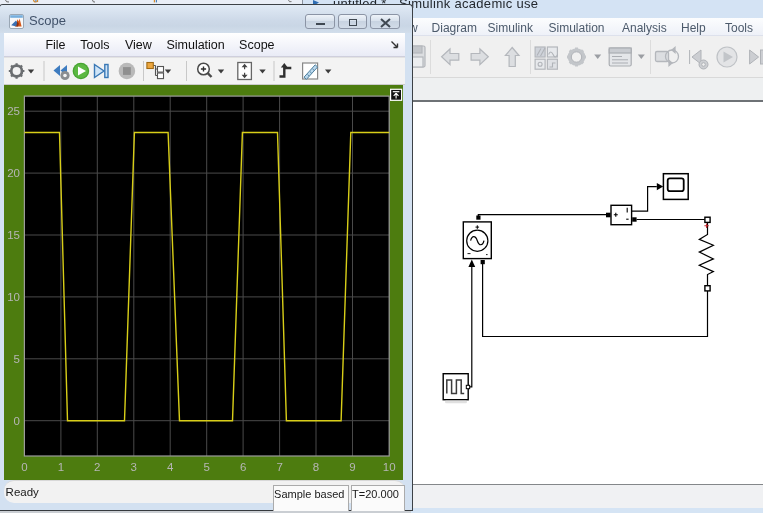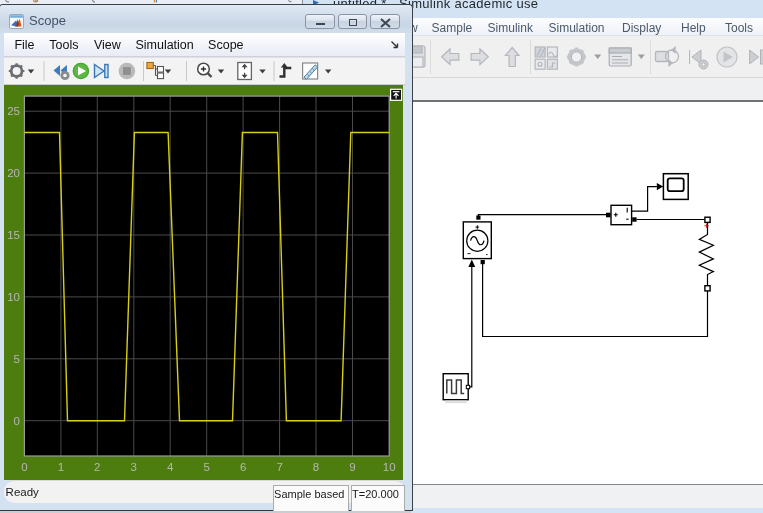--- a/index.html
+++ b/index.html
@@ -25,21 +25,21 @@
            background:#d3e1f1; }
   #s-title { left:0; top:0; width:411.3px; height:28.6px;
              background:linear-gradient(#e0eaf5,#cdd9e8 55%,#c9d6e5 75%,#d2deeb); border-radius:3px 3px 0 0; }
   #s-title .txt { position:absolute; left:29.5px; top:8.2px; font-size:13px; color:#41526a; }
   #s-btns { left:305.5px; top:9.7px; height:14.8px; display:flex; gap:2.6px; }
   .wbtn { width:29.8px; height:14.8px; border:1px solid #8b94a5; border-radius:3px;
           background:linear-gradient(#eef3f9,#d8e1ec 45%,#c8d3e1 50%,#d2dce8);
           position:relative; }
   .wbtn .g { position:absolute; }
   #s-menu { left:4.5px; top:28.6px; width:401px; height:24.2px; background:linear-gradient(#ffffff,#e9ebf6); border-bottom:1px solid #cfcfdd; }
-  #s-menu span { position:absolute; top:5px; font-size:12.5px; color:#111; }
+  #s-menu span { position:absolute; top:5px; font-size:12.5px; color:#111;margin-left:31px; }
   #s-toolbar { left:4.5px; top:52.8px; width:401px; height:27.7px; background:#f3f3f3; border-top:1px solid #e2e2e2; border-bottom:1px solid #cbcbcb; }
   #s-plot { left:4.5px; top:80.5px; width:399.2px; height:394.5px; background:#4d7c0f; }
   #s-status { left:4.5px; top:475px; width:401px; height:23.6px; background:#f2f2f2; border-top:1px solid #d8d8d8;border-radius:10px; }
   #s-status .rdy { position:absolute; left:1.5px; top:5px; font-size:11.5px; color:#1a1a1a; }
   .sbox { position:absolute; top:4.5px; height:35px; background:#fbfbfb; border:1px solid #ababab; font-size:11px; color:#1a1a1a; text-align:left; white-space:nowrap; line-height:16px; }
   #s-below { left:0; top:511px; width:411px; height:2px; background:#caced3; }
 
   
   .vsep-e { position:absolute; top:4px; width:1px; height:34px; background:#dcdcdc; }
 </style>
@@ -59,24 +59,24 @@
   <div id="editor" class="abs">
     <div id="e-title" class="abs">
       <svg class="abs" style="left:9px;top:0" width="12" height="9" viewBox="0 0 12 9">
         <path d="M1 0 L7 2.5 L1 6 Z" fill="#2e6db4"></path>
         <rect x="2" y="7" width="9" height="1.8" fill="#b43a2e"></rect>
       </svg>
       <span class="txt">untitled * - Simulink academic use</span>
     </div>
     <div id="e-menu" class="abs">
       <span style="left:106px">w</span>
-      <span style="left:128.6px">Sample</span>
+      <span style="left:128.6px">Diagram</span>
       <span style="left:184.6px">Simulink</span>
       <span style="left:245.5px">Simulation</span>
-      <span style="left:319px">Display</span>
+      <span style="left:319px">Analysis</span>
       <span style="left:378px">Help</span>
       <span style="left:422px">Tools</span>
     </div>
     <div id="e-toolbar" class="abs">
       <svg class="abs" style="left:0;top:0" width="460" height="42" viewBox="0 0 460 42">
         <g stroke="#b4b7bc" fill="#dcdee1" stroke-width="1.2">
 
           <rect x="106" y="10" width="16" height="21" rx="1.5"></rect>
           <rect x="109" y="10" width="10" height="7" fill="#c3c6ca"></rect>
           <rect x="109" y="21" width="11" height="10" fill="#eceef0"></rect>

